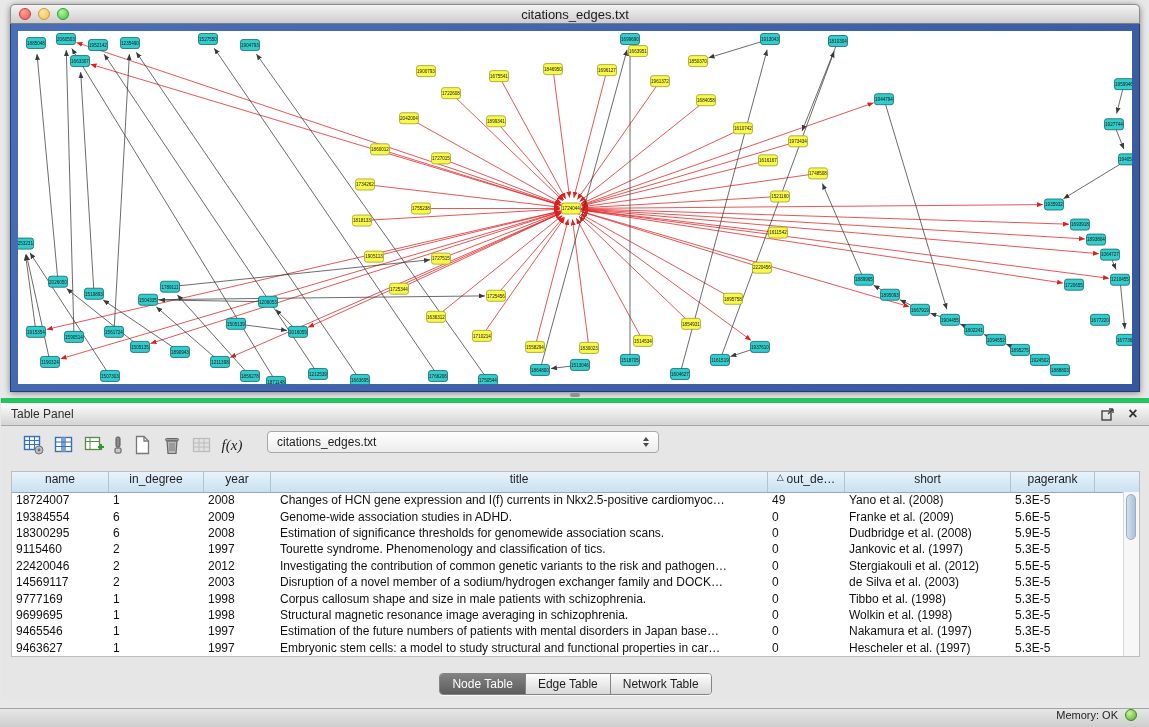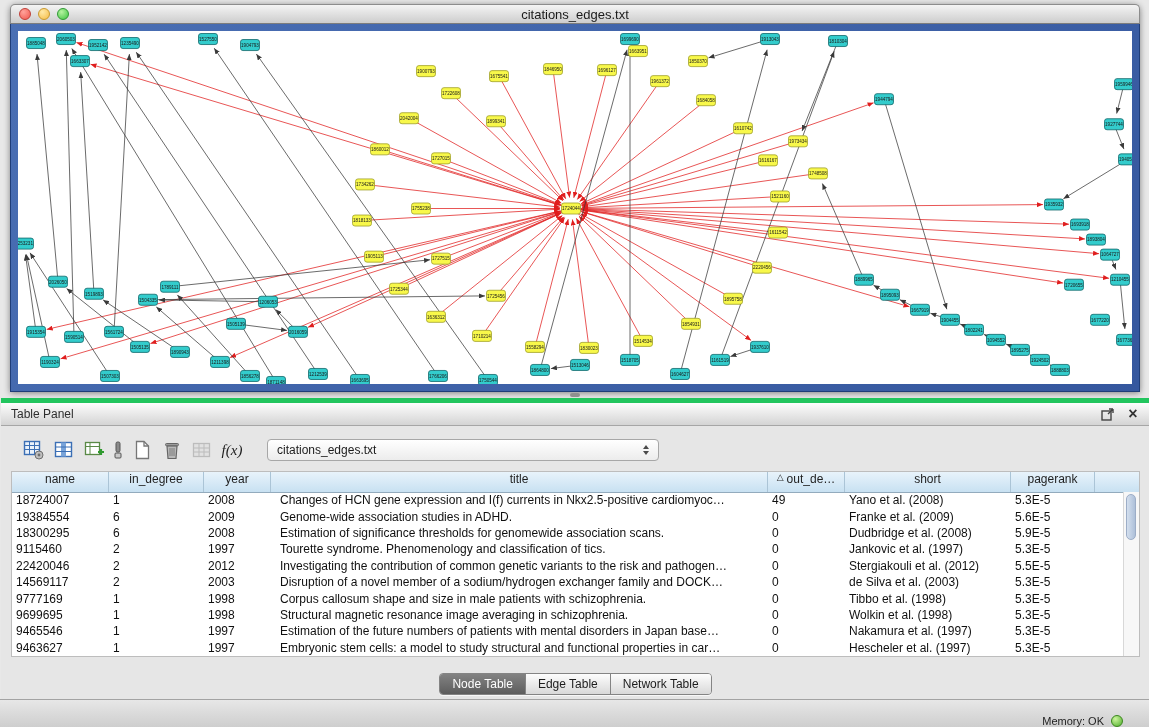--- a/index.html
+++ b/index.html
@@ -34,21 +34,21 @@
   .table-panel{position:absolute;left:1px;top:398px;width:1149px;height:302px;background:#e6e6e6;
     border-top:5px solid #22c55e;display:flex;flex-direction:column;box-sizing:border-box}
   .panel-header{height:22px;background:linear-gradient(#fdfdfd,#d4d4d4);
     border-bottom:1px solid #a6a6a6;display:flex;align-items:center;padding:0 10px;flex:none}
   .panel-title{font-size:12px;color:#2e2e2e}
   .panel-header-icons{margin-left:auto;display:flex;gap:12px;align-items:center}
   .ph-icon{width:14px;height:14px;display:flex;align-items:center;justify-content:center;color:#444}
   .close-x{font-size:16px;font-weight:bold;line-height:14px;color:#333}
 
   .panel-body{flex:1;display:flex;flex-direction:column;padding:3px 10px 3px 10px;min-height:0}
-  .toolbar{display:flex;align-items:center;height:38px;padding:2px 8px;flex:none}
+  .toolbar{display:flex;align-items:flex-start;height:38px;padding:2px 8px;flex:none}
   .tb-btn{width:30px;height:28px;display:flex;align-items:center;justify-content:center;border-radius:4px}
   .tb-btn.narrow{width:18px}
   .fx-label{font-family:"Liberation Serif",serif;font-style:italic;font-size:15px;color:#1e1e1e}
   .combo{margin-left:20px;width:392px;height:22px;background:linear-gradient(#ffffff,#ececec);
     border:1px solid #a7a7a7;border-radius:4px;display:flex;align-items:center;
     padding:0 9px;font-size:12px;color:#1c1c1c;box-sizing:border-box}
   .combo-arrows{margin-left:auto;display:flex;flex-direction:column;gap:2px}
   .combo-arrows i{display:block;width:0;height:0;border-left:3.5px solid transparent;border-right:3.5px solid transparent}
   .combo-arrows .up{border-bottom:4px solid #4a4a4a}
   .combo-arrows .down{border-top:4px solid #4a4a4a}
@@ -72,23 +72,23 @@
     background:linear-gradient(90deg,#d3dfee,#aec0d9);border:1px solid #9cadc7;box-sizing:border-box}
 
   .tabs-row{display:flex;justify-content:center;padding:16px 0 2px;flex:none}
   .tabs{display:inline-flex;border:1px solid #848484;border-radius:4px;overflow:hidden;
     box-shadow:0 1px 0 rgba(255,255,255,.7)}
   .tab{font-size:12px;padding:3px 12px;background:linear-gradient(#fdfdfd,#d9d9d9);
     color:#1d1d1d;border-right:1px solid #848484;white-space:nowrap}
   .tab:last-child{border-right:none}
   .tab.sel{background:linear-gradient(#828282,#5d5d5d);color:#ffffff}
 
-  .status-bar{position:absolute;left:0;bottom:0;width:1149px;height:28px;
+  .status-bar{position:absolute;left:0;bottom:0;width:1149px;height:19px;
     background:linear-gradient(#e7e7e7,#cecece);border-top:1px solid #a3a3a3;
-    display:flex;align-items:flex-end;justify-content:flex-end;gap:7px;padding:0 26px;box-sizing:border-box}
+    display:flex;align-items:flex-start;justify-content:flex-end;gap:7px;padding:0 12px;box-sizing:border-box}
   .mem-label{font-size:11px;color:#1e1e1e}
   .mem-orb{width:12px;height:12px;border-radius:50%;
     background:radial-gradient(circle at 35% 30%,#ccf59d,#4fae2c);border:1px solid #3b871e;box-sizing:border-box}
 </style>
 </head>
 <body>
 
 <div class="net-window">
   <div class="titlebar">
     <div class="traffic">

